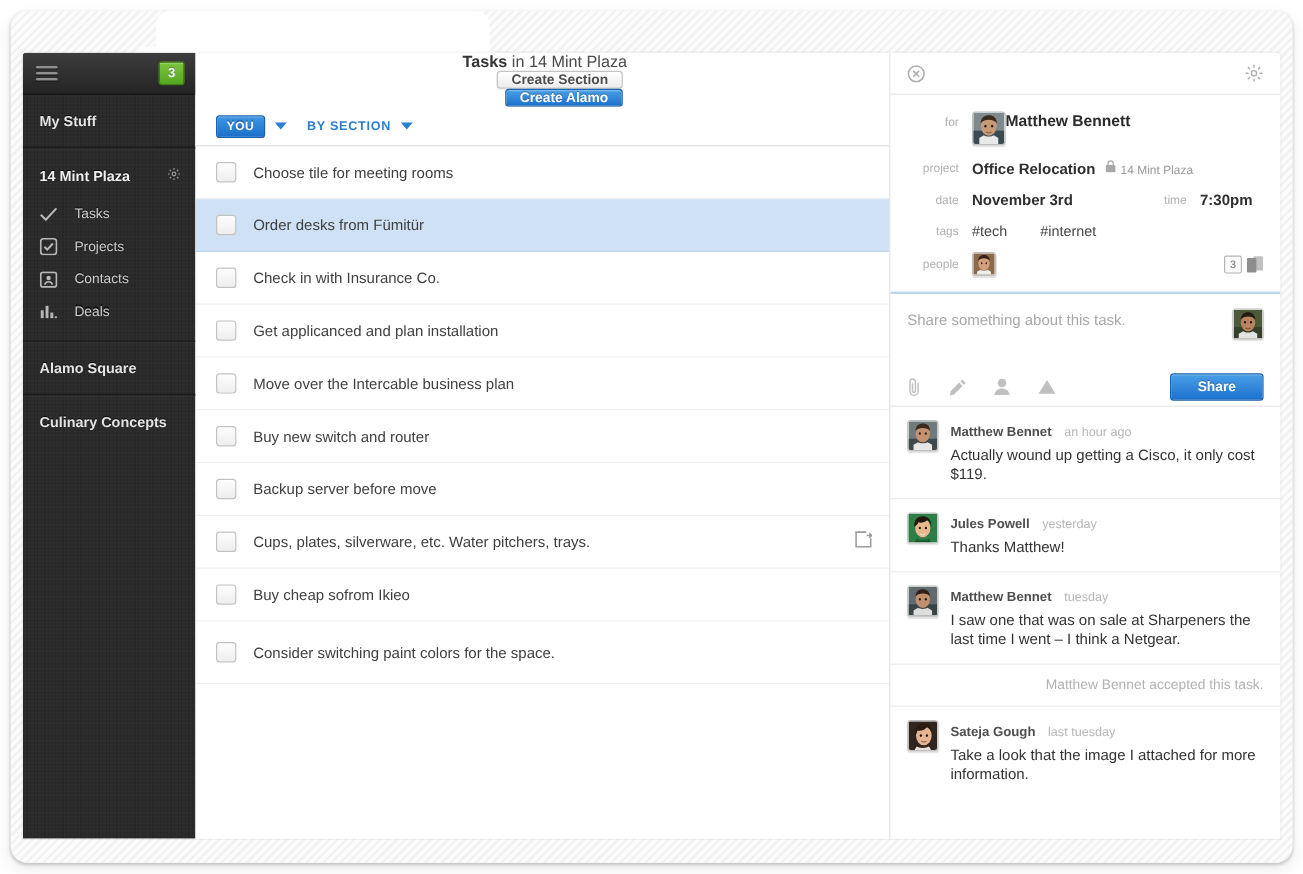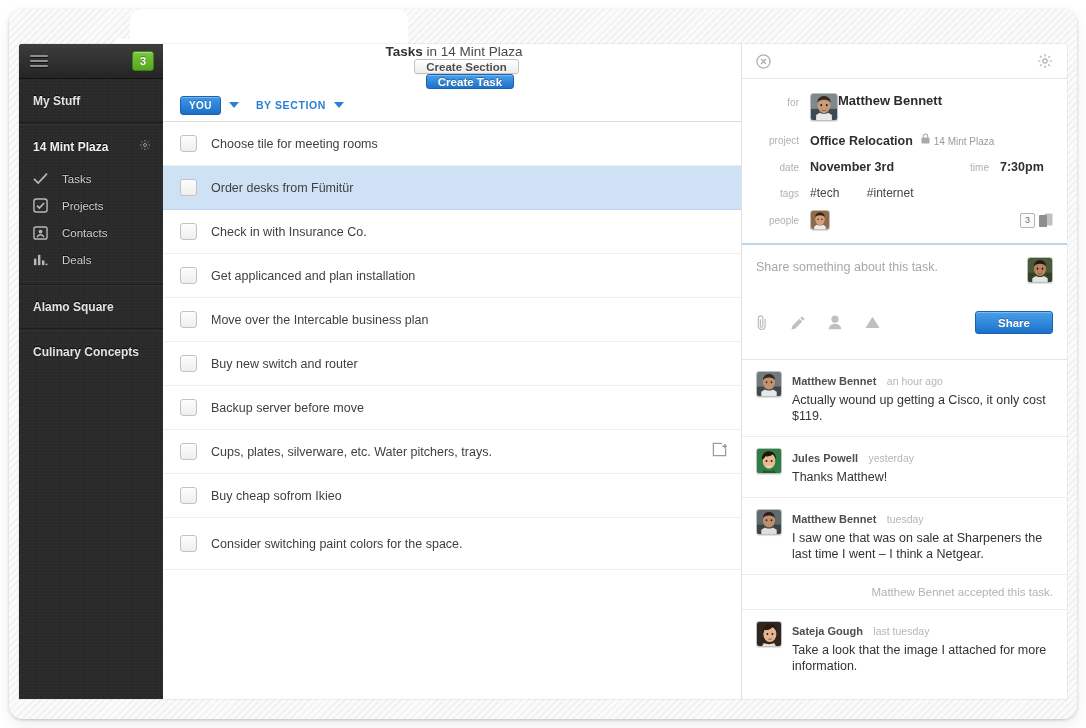--- a/index.html
+++ b/index.html
@@ -290,21 +290,21 @@
   .people-right { margin-left: auto; display: flex; align-items: center; gap: 4px; }
   .count-box {
     min-width: 15px; height: 15px;
     border: 1px solid #b4b4b4; border-radius: 2px;
     font-size: 9px; color: #6d6d6d;
     display: inline-flex; align-items: center; justify-content: center;
     padding: 0 3px; background: #fbfbfb;
   }
 
   
-  .composer { padding: 12px 14px 25px 14px; border-bottom: 1px solid #e6e6e6; }
+  .composer { padding: 12px 14px 4px 14px; border-bottom: 1px solid #e6e6e6; }
   .composer-top { display: flex; align-items: flex-start; }
   .composer-input {
     flex: 1 1 auto;
     font-size: 12.5px; color: #a8a8a8;
     padding-top: 3px;
   }
   .composer-tools { display: flex; align-items: center; margin-top: 28px; }
   .tool { color: #c0c0c0; margin-right: 22px; display: inline-flex; }
   .btn-share {
     margin-left: auto;
@@ -433,21 +433,21 @@
     </div>
 
     <div class="main">
 
       <div class="main-head">
         <div class="main-title">
           <b>Tasks</b><span> in 14 Mint Plaza</span>
         </div>
         <div class="spacer"></div>
         <span class="btn btn-secondary">Create Section</span>
-        <span class="btn btn-primary">Create Task</span>
+        <span class="btn btn-primary">Create Alamo</span>
       </div>
 
       <div class="filter-bar">
         <span class="pill-you">YOU</span>
         <span class="caret"></span>
         <span class="filter-label">BY SECTION</span>
         <span class="caret"></span>
       </div>
 
       <div class="task-list">

